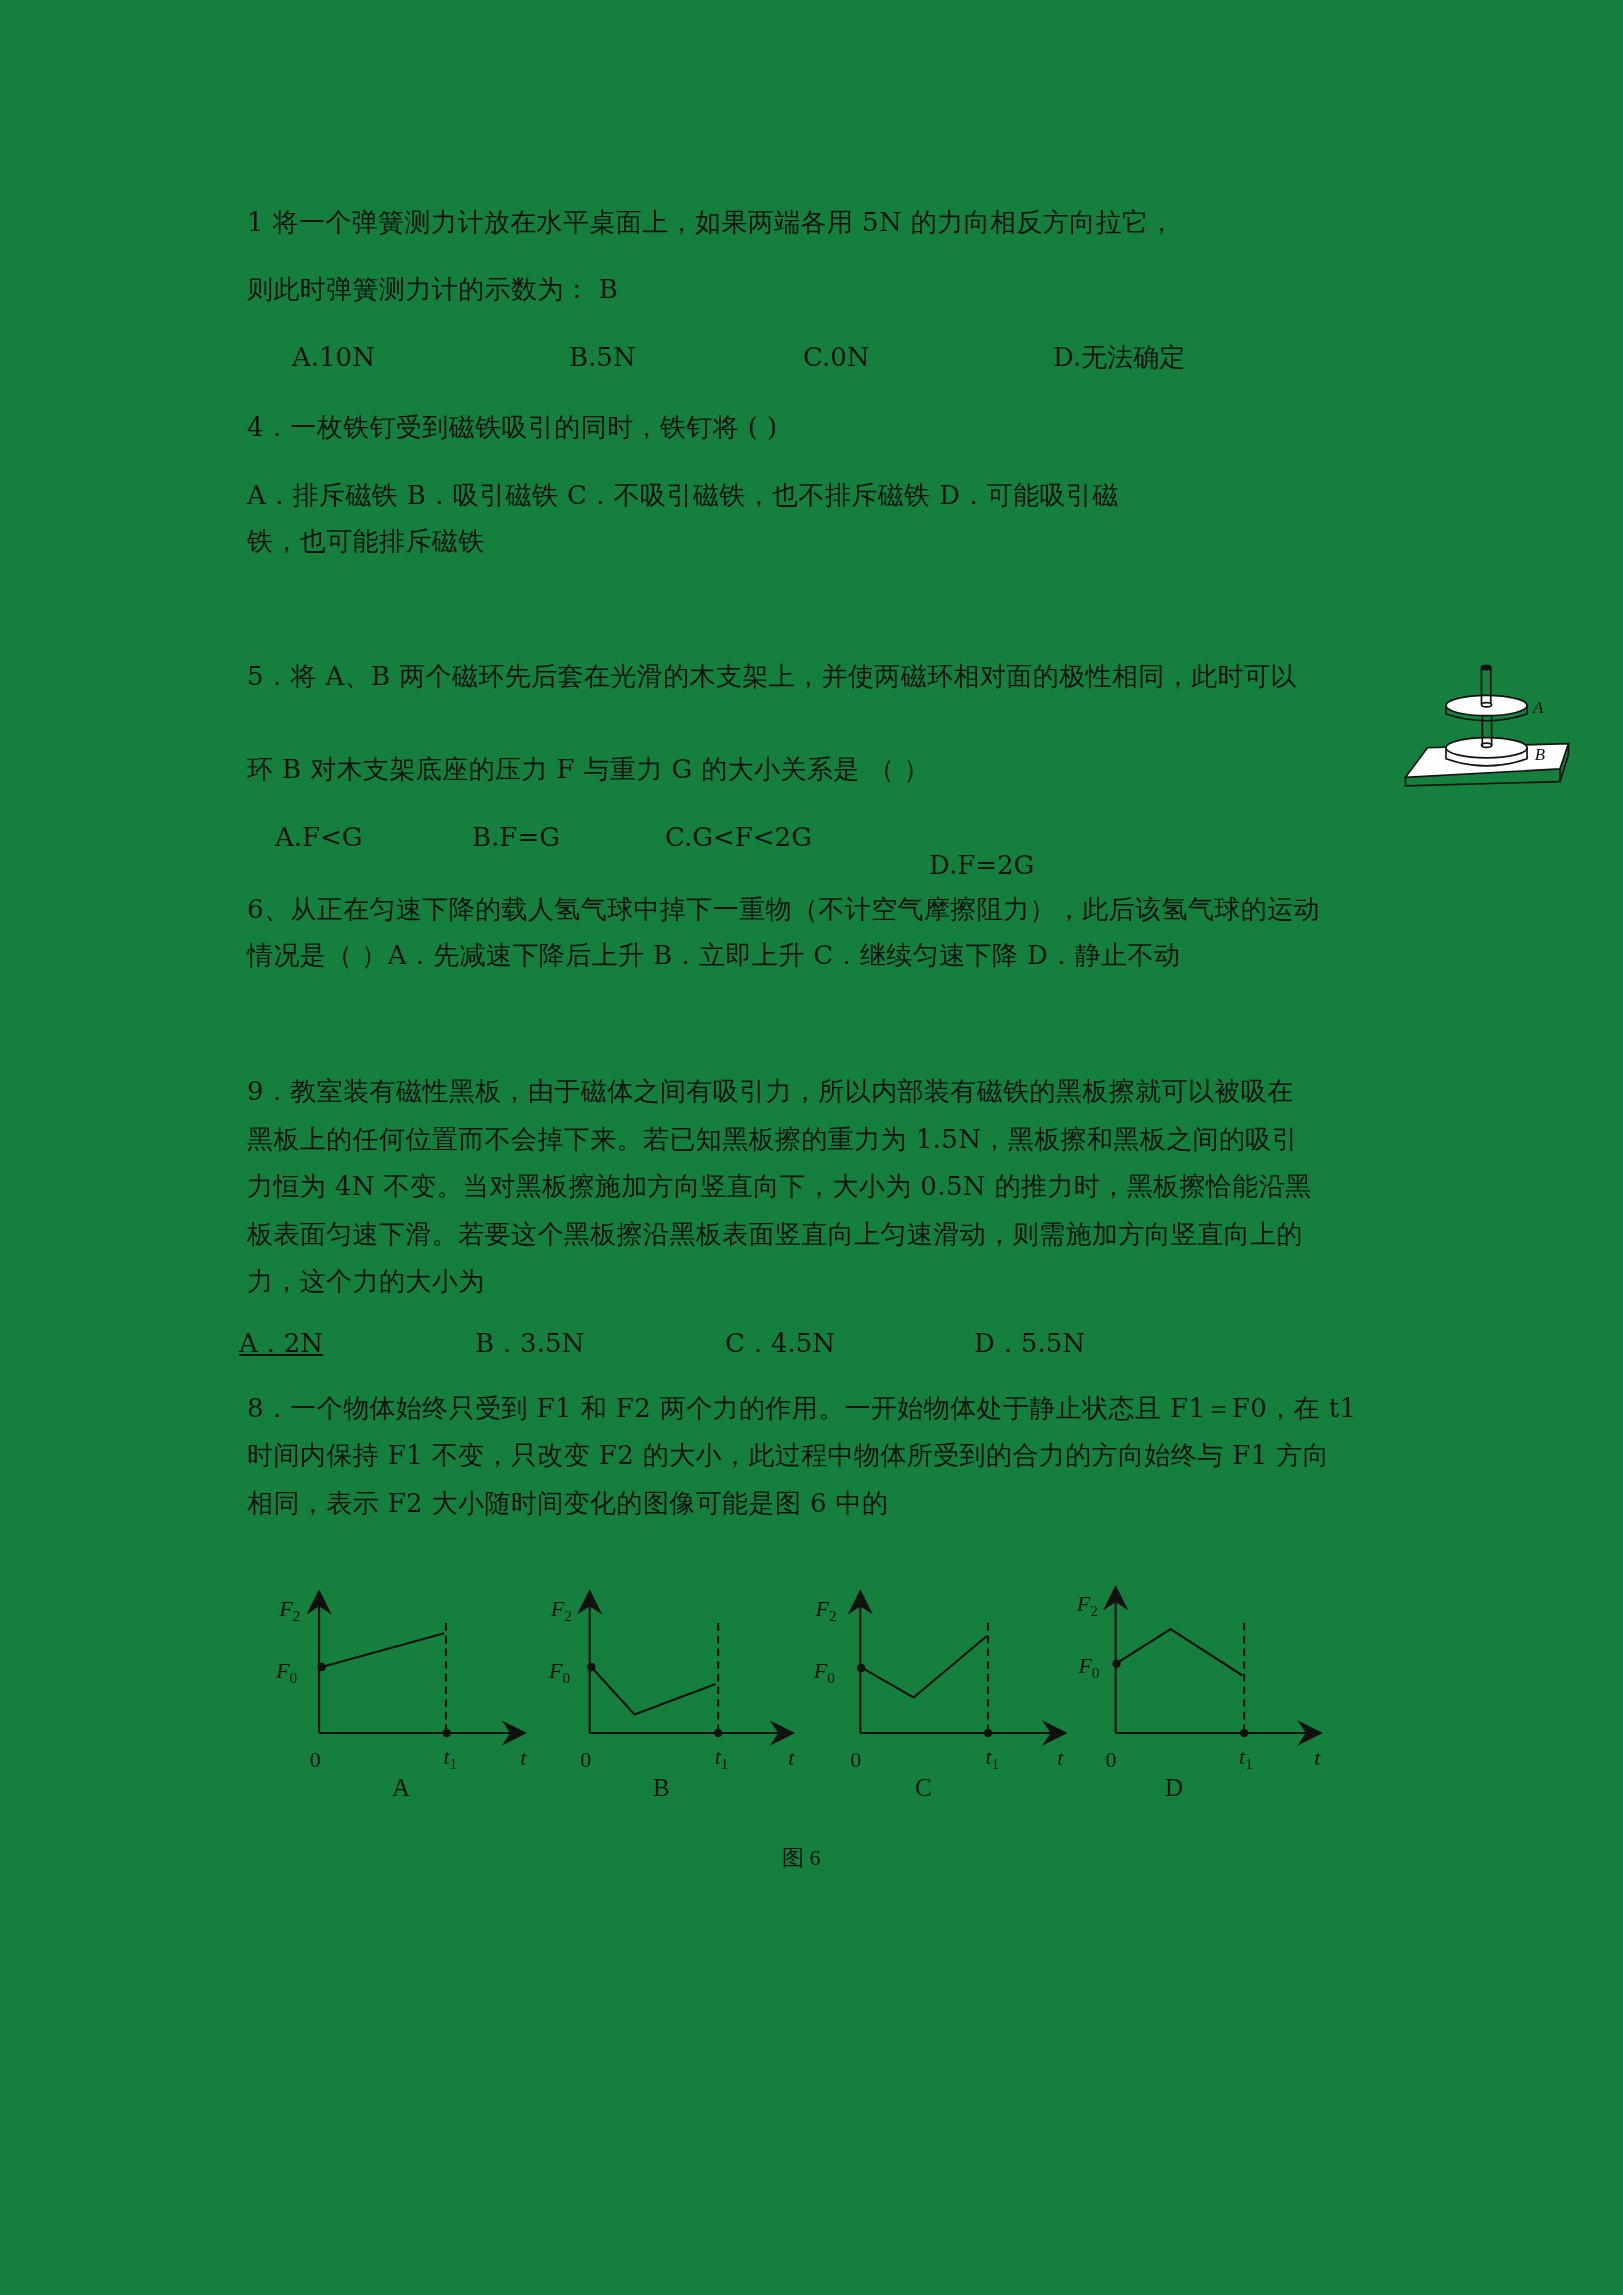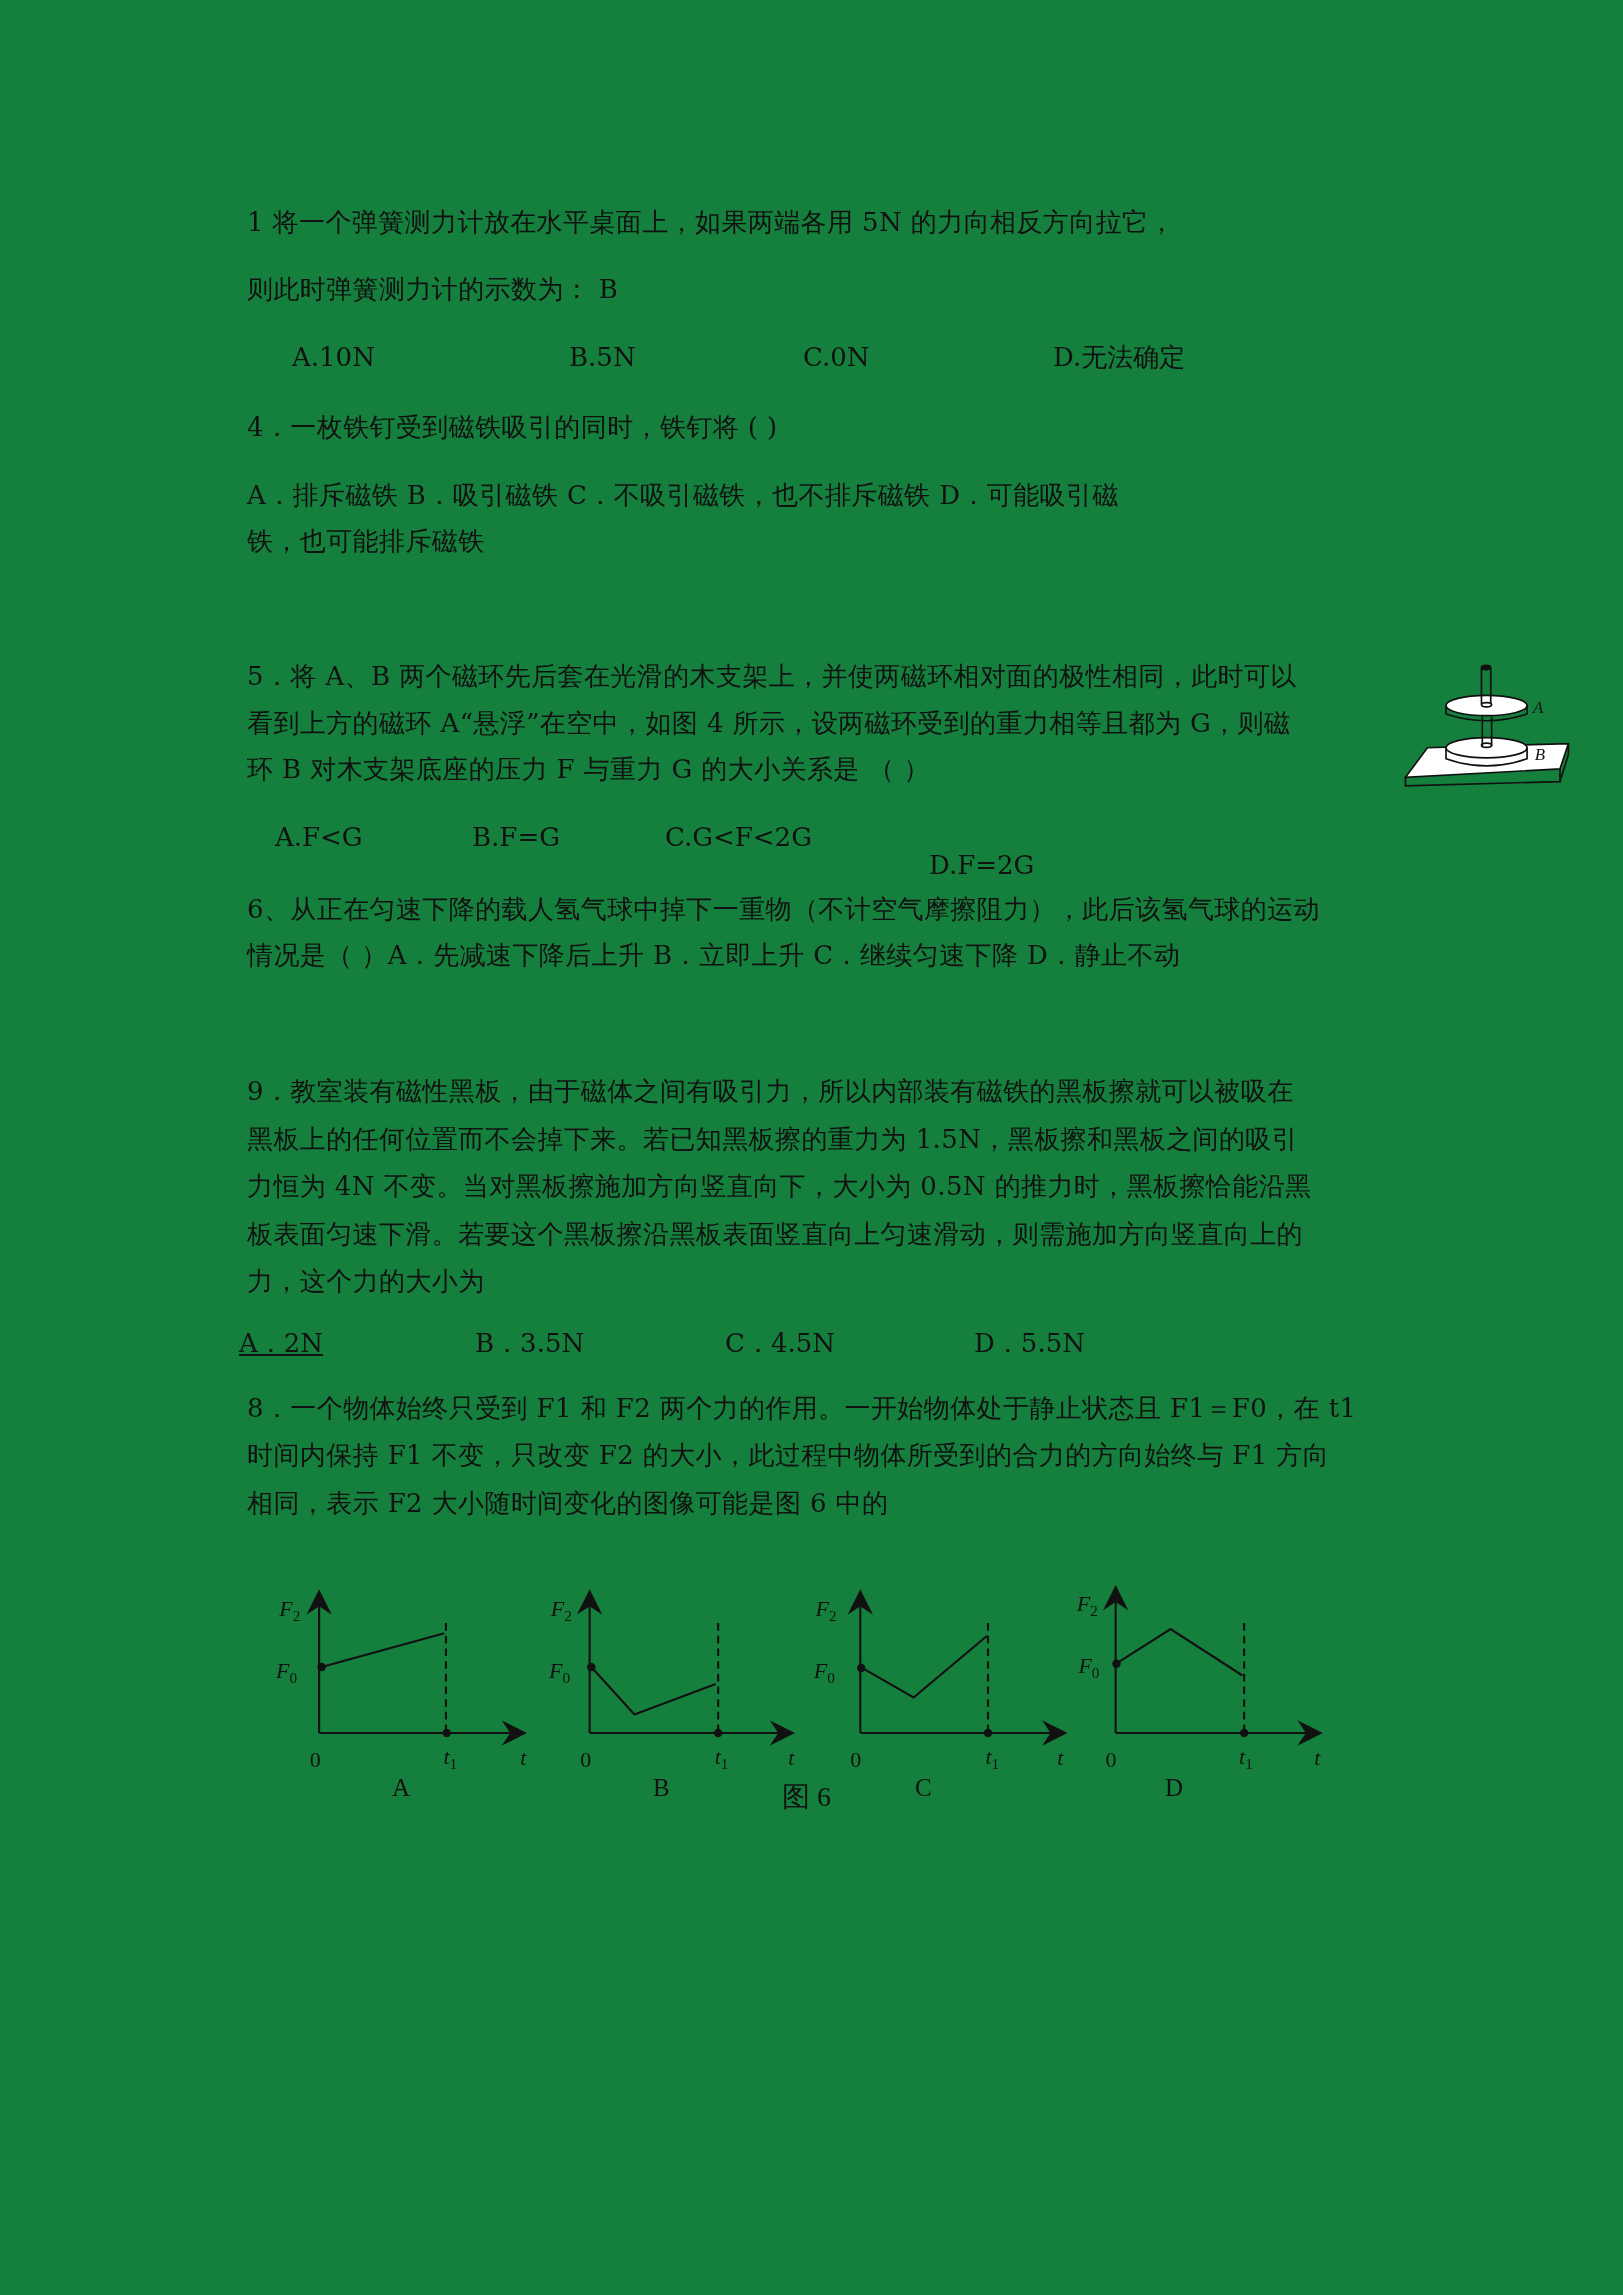--- a/index.html
+++ b/index.html
@@ -57,22 +57,22 @@
     }
     .graph svg { overflow: visible; }
     .graph-label {
       position: absolute;
       font-size: 25px;
       font-family: "Liberation Serif", "DejaVu Serif", serif;
     }
     .fig-caption {
       position: absolute;
       left: 782px;
-      top: 1778px;
-      font-size: 28px;
+      top: 1843px;
+      font-size: 22px;
       font-family: "Liberation Serif", "DejaVu Serif", serif;
     }
     svg text {
       font-family: "Liberation Serif", "DejaVu Serif", serif;
     }
   </style>
 </head>
 <body>
 
 <div class="page">
@@ -84,21 +84,20 @@
     <span class="opt" style="left:569px;">B.5N</span>
     <span class="opt" style="left:803px;">C.0N</span>
     <span class="opt" style="left:1053px;">D.无法确定</span>
   </div>
 
   <div class="line" style="top:410px;">4．一枚铁钉受到磁铁吸引的同时，铁钉将        (       )</div>
   <div class="line" style="top:478px;">     A．排斥磁铁     B．吸引磁铁       C．不吸引磁铁，也不排斥磁铁       D．可能吸引磁</div>
   <div class="line" style="top:524px;">铁，也可能排斥磁铁</div>
 
   <div class="line" style="top:659px;">5．将 A、B 两个磁环先后套在光滑的木支架上，并使两磁环相对面的极性相同，此时可以</div>
-  <div class="line" style="top:706px;">看到上方的磁环 A“悬浮”在空中，如图 4 所示，设两磁环受到的重力相等且都为 G，则磁</div>
   <div class="line" style="top:752px;">环 B 对木支架底座的压力 F 与重力 G 的大小关系是            （    ）</div>
   <div class="options" style="left:0; top:820px;">
     <span class="opt" style="left:275px;">A.F&lt;G</span>
     <span class="opt" style="left:472px;">B.F=G</span>
     <span class="opt" style="left:665px;">C.G&lt;F&lt;2G</span>
     <span class="opt" style="left:929px;margin-top:28px;">D.F=2G</span>
   </div>
 
   <div class="fig4">
     <svg width="178" height="152" viewBox="0 0 210 180">

